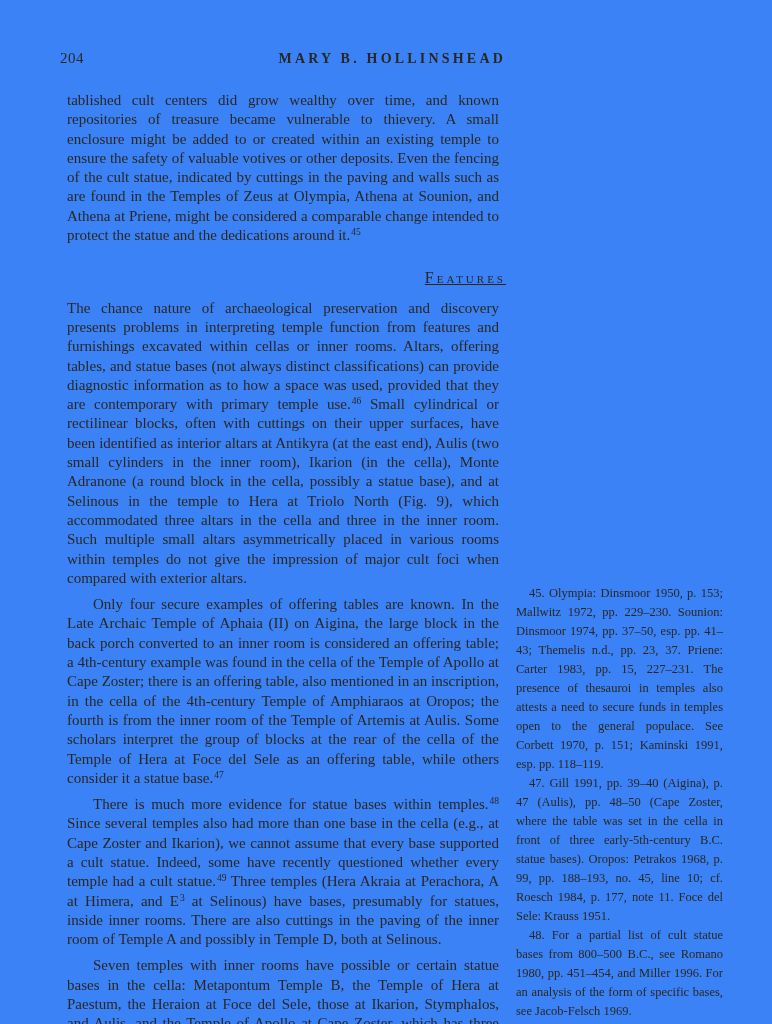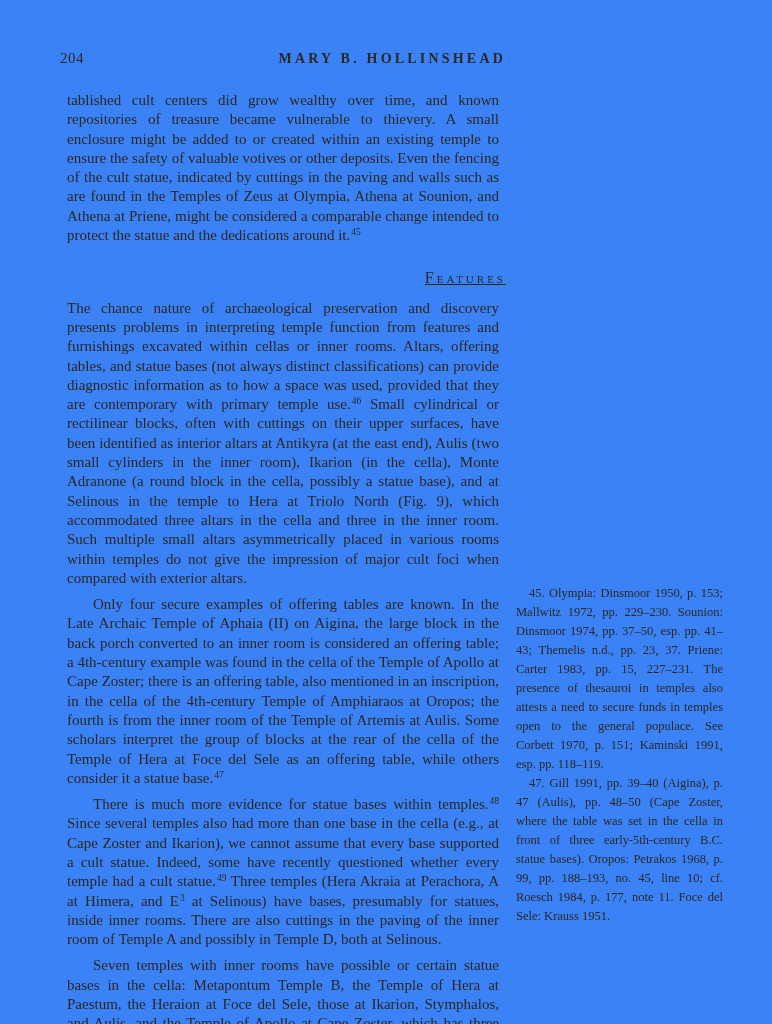--- a/index.html
+++ b/index.html
@@ -102,15 +102,16 @@
       <div class="section-heading">Features</div>
       <p class="body-para">The chance nature of archaeological preservation and discovery presents problems in interpreting temple function from features and furnishings excavated within cellas or inner rooms. Altars, offering tables, and statue bases (not always distinct classifications) can provide diagnostic information as to how a space was used, provided that they are contemporary with primary temple use.<sup class="fn-ref">46</sup> Small cylindrical or rectilinear blocks, often with cuttings on their upper surfaces, have been identified as interior altars at Antikyra (at the east end), Aulis (two small cylinders in the inner room), Ikarion (in the cella), Monte Adranone (a round block in the cella, possibly a statue base), and at Selinous in the temple to Hera at Triolo North (Fig. 9), which accommodated three altars in the cella and three in the inner room. Such multiple small altars asymmetrically placed in various rooms within temples do not give the impression of major cult foci when compared with exterior altars.</p>
       <p class="body-para indent">Only four secure examples of offering tables are known. In the Late Archaic Temple of Aphaia (II) on Aigina, the large block in the back porch converted to an inner room is considered an offering table; a 4th-century example was found in the cella of the Temple of Apollo at Cape Zoster; there is an offering table, also mentioned in an inscription, in the cella of the 4th-century Temple of Amphiaraos at Oropos; the fourth is from the inner room of the Temple of Artemis at Aulis. Some scholars interpret the group of blocks at the rear of the cella of the Temple of Hera at Foce del Sele as an offering table, while others consider it a statue base.<sup class="fn-ref">47</sup></p>
       <p class="body-para indent">There is much more evidence for statue bases within temples.<sup class="fn-ref">48</sup> Since several temples also had more than one base in the cella (e.g., at Cape Zoster and Ikarion), we cannot assume that every base supported a cult statue. Indeed, some have recently questioned whether every temple had a cult statue.<sup class="fn-ref">49</sup> Three temples (Hera Akraia at Perachora, A at Himera, and E<sup class="fn-ref">3</sup> at Selinous) have bases, presumably for statues, inside inner rooms. There are also cuttings in the paving of the inner room of Temple A and possibly in Temple D, both at Selinous.</p>
       <p class="body-para indent">Seven temples with inner rooms have possible or certain statue bases in the cella: Metapontum Temple B, the Temple of Hera at Paestum, the Heraion at Foce del Sele, those at Ikarion, Stymphalos, and Aulis, and the Temple of Apollo at Cape Zoster, which has three bases and a throne in the cella. In addition, an unpaved area (6.1 × 4.9 m) of the cella of Temple C at Selinous may indicate the former presence of a statue base, offering table, or some other furnishing. Cuttings in the paving blocks of the Late</p>
     </div>
 
   <div class="notes-column">
       <p class="footnote">45. Olympia: Dinsmoor 1950, p. 153; Mallwitz 1972, pp. 229–230. Sounion: Dinsmoor 1974, pp. 37–50, esp. pp. 41–43; Themelis n.d., pp. 23, 37. Priene: Carter 1983, pp. 15, 227–231. The presence of thesauroi in temples also attests a need to secure funds in temples open to the general populace. See Corbett 1970, p. 151; Kaminski 1991, esp. pp. 118–119.</p>
       <p class="footnote">47. Gill 1991, pp. 39–40 (Aigina), p. 47 (Aulis), pp. 48–50 (Cape Zoster, where the table was set in the cella in front of three early-5th-century B.C. statue bases). Oropos: Petrakos 1968, p. 99, pp. 188–193, no. 45, line 10; cf. Roesch 1984, p. 177, note 11. Foce del Sele: Krauss 1951.</p>
+      <p class="footnote">48. For a partial list of cult statue bases from 800–500 B.C., see Romano 1980, pp. 451–454, and Miller 1996. For an analysis of the form of specific bases, see Jacob-Felsch 1969.</p>
     </div>
 
 </div>
 
 </body></html>

